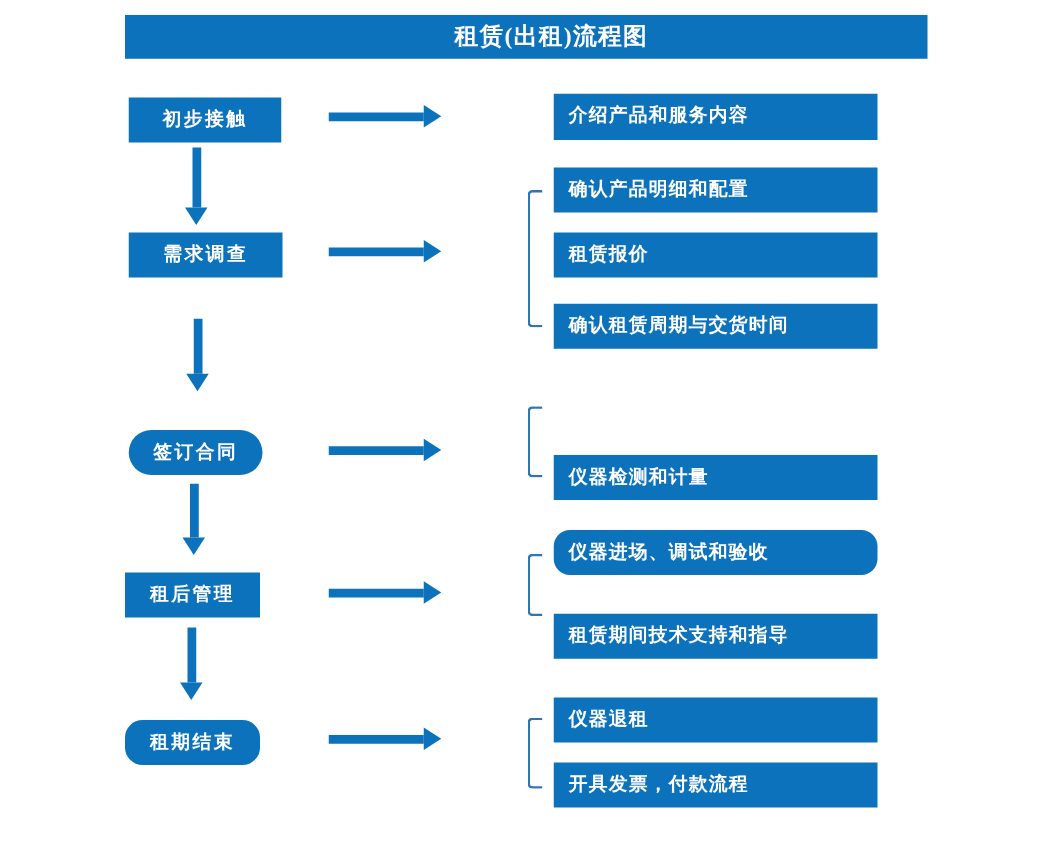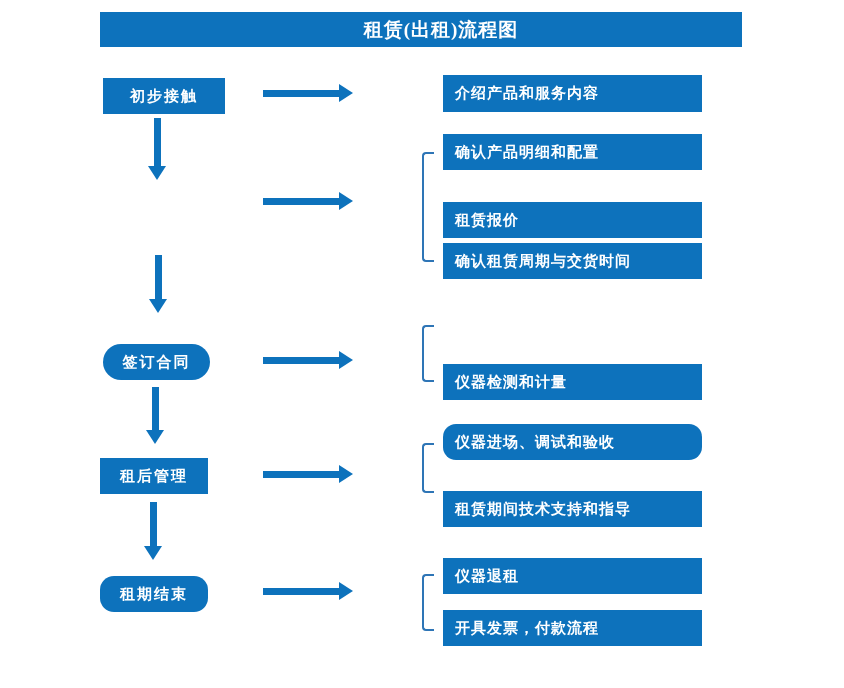--- a/index.html
+++ b/index.html
@@ -108,20 +108,21 @@
   }
 </style>
 </head>
 <body>
 
 <div class="canvas">
 
   <div class="title-bar">租赁(出租)流程图</div>
 
   <div class="box stage-box" style="left:103px; top:78px;  width:122px;">初步接触</div>
+  <div class="box stage-box" style="left:103px; top:186px; width:123px;">需求调查</div>
   <div class="box stage-box" style="left:103px; top:344px; width:107px;border-radius:18px;">签订合同</div>
   <div class="box stage-box" style="left:100px; top:458px; width:108px;">租后管理</div>
   <div class="box stage-box" style="left:100px; top:576px; width:108px;border-radius:14px;">租期结束</div>
 
   <div class="v-arrow" style="left:148px; top:118px; height:62px;">
       <div class="v-shaft"></div>
       <div class="v-head"></div>
     </div>
   <div class="v-arrow" style="left:149px; top:255px; height:58px;">
       <div class="v-shaft"></div>
@@ -157,21 +158,21 @@
       <div class="h-head"></div>
     </div>
 
   <div class="bracket" style="top:152px; height:110px;"></div>
   <div class="bracket" style="top:325px; height:57px;"></div>
   <div class="bracket" style="top:443px; height:50px;"></div>
   <div class="bracket" style="top:574px; height:57px;"></div>
 
   <div class="box detail-box" style="top:75px;  height:37px; line-height:37px;">介绍产品和服务内容</div>
   <div class="box detail-box" style="top:134px;">确认产品明细和配置</div>
-  <div class="box detail-box" style="top:186px;margin-top:16px;">租赁报价</div>
+  <div class="box detail-box" style="top:186px;">租赁报价</div>
   <div class="box detail-box" style="top:243px;">确认租赁周期与交货时间</div>
   <div class="box detail-box" style="top:364px;">仪器检测和计量</div>
   <div class="box detail-box" style="top:424px;border-radius:13px;">仪器进场、调试和验收</div>
   <div class="box detail-box" style="top:491px;">租赁期间技术支持和指导</div>
   <div class="box detail-box" style="top:558px;">仪器退租</div>
   <div class="box detail-box" style="top:610px;">开具发票，付款流程</div>
 
 </div>
 
 </body></html>

